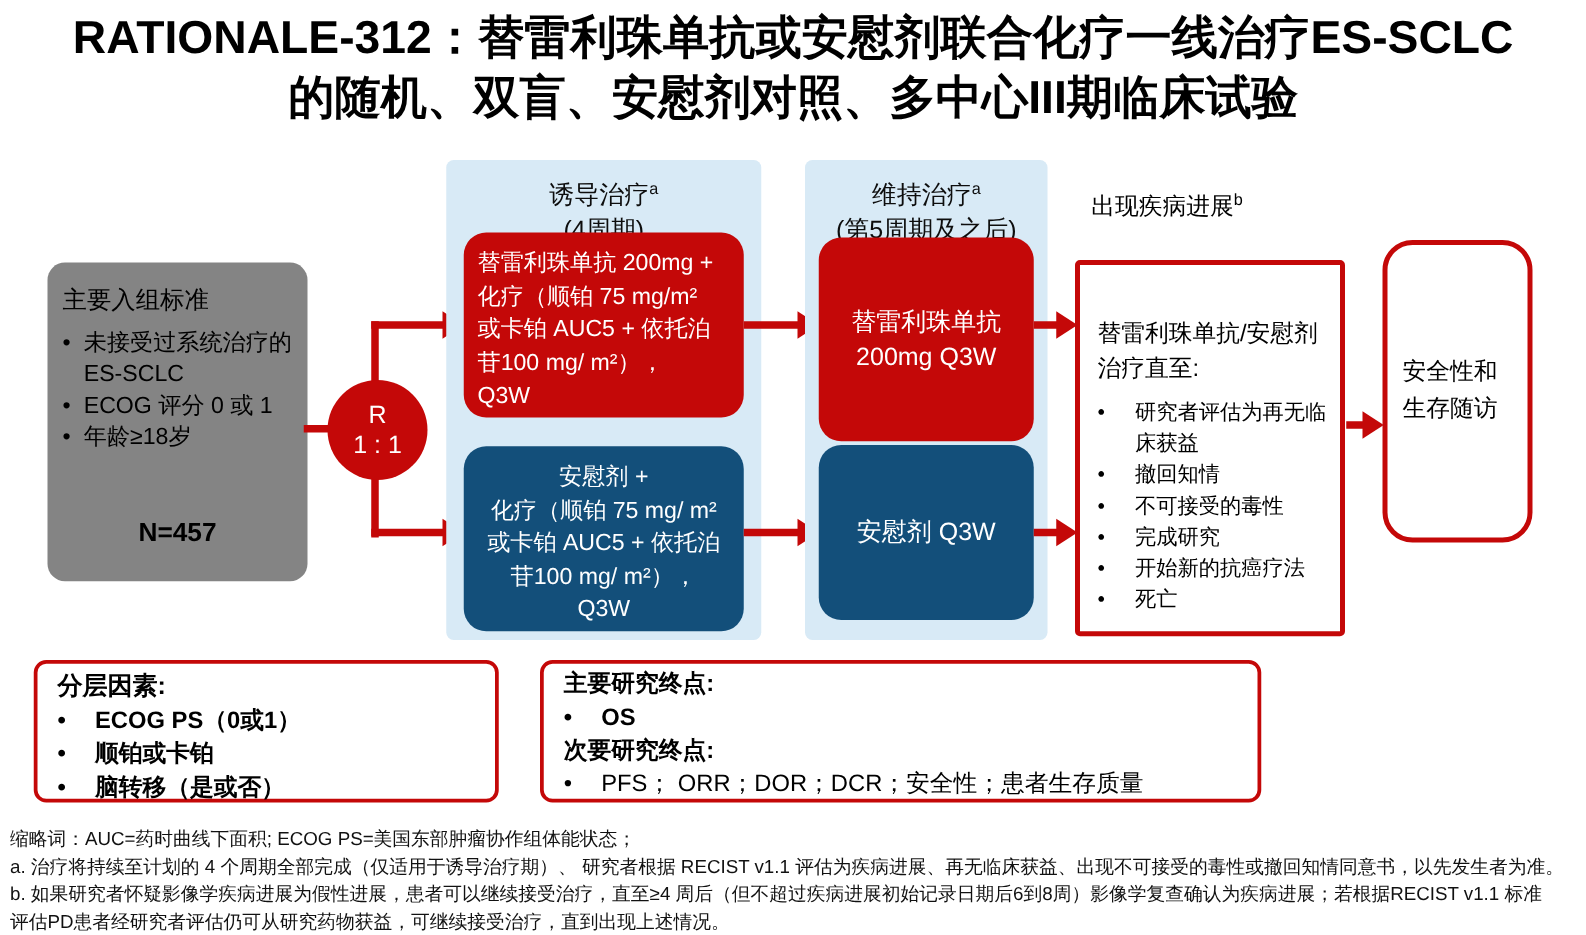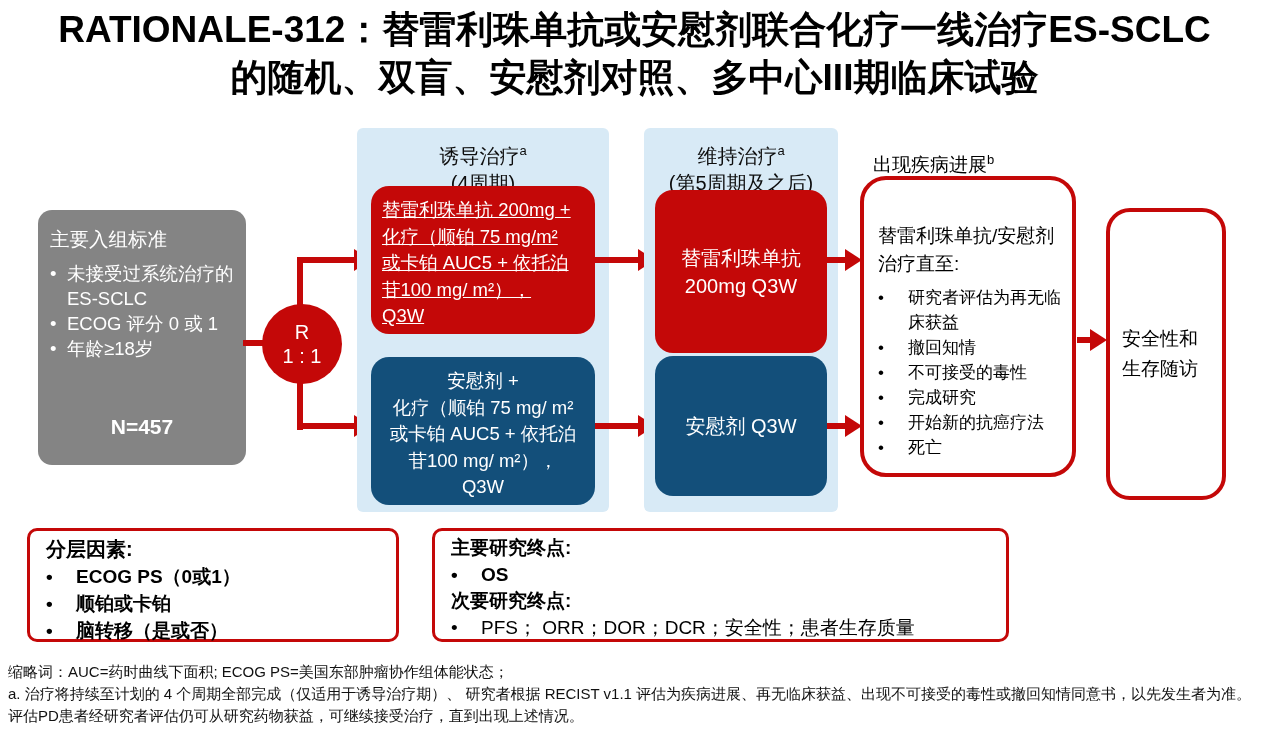--- a/index.html
+++ b/index.html
@@ -6,21 +6,21 @@
   html,body { width:1269px; height:748px; background:#ffffff;
     font-family:"Liberation Sans","DejaVu Sans",sans-serif; }
   #canvas { position:relative; width:1269px; height:748px; overflow:hidden; background:#fff; }
 
   
   .title { position:absolute; left:0; top:6px; width:1269px; text-align:center;
     font-weight:bold; font-size:37px; line-height:48px; color:#000; letter-spacing:0px; }
 
   
   .gray-box { position:absolute; left:38px; top:210px; width:208px; height:255px;
-    background:#848484; border-radius:14px; color:#ffffff; padding:16px 10px 0 12px; }
+    background:#848484; border-radius:14px; color:#000000; padding:16px 10px 0 12px; }
   .gray-box .heading { font-size:19.5px; margin-bottom:8px; }
   .bullet-row { display:flex; font-size:18.5px; line-height:25px; }
   .bullet-row .dot { width:17px; flex:0 0 17px; }
   .gray-box .n-label { position:absolute; left:0; bottom:26px; width:100%;
     text-align:center; font-weight:bold; font-size:21px; }
 
   
   .r-circle { position:absolute; left:262px; top:304px; width:80px; height:80px;
     border-radius:50%; background:#C40808; color:#fff; display:flex; flex-direction:column;
     align-items:center; justify-content:center; font-size:20px; line-height:24px; z-index:5; }
@@ -40,38 +40,38 @@
     line-height:27px; color:#0d0d0d; }
   .panel-header sup { font-size:13px; }
 
   .arm-box { position:absolute; border-radius:18px; color:#fff; }
   .arm-red { background:#C40808; }
   .arm-blue { background:#134F7A; }
   .arm-text { white-space:pre-line; font-size:18.5px; line-height:26.5px; padding:11px 11px; }
   .arm-center { display:flex; align-items:center; justify-content:center; text-align:center;
     font-size:20px; line-height:28px; white-space:pre-line; }
 
-  .ind-arm1 { left:14px; top:58px;  width:224px; height:148px;text-decoration:underline; }
+  .ind-arm1 { left:14px; top:58px;  width:224px; height:148px; }
   .ind-arm2 { left:14px; top:229px; width:224px; height:148px;text-align:center; }
   .mnt-arm1 { left:11px; top:62px;  width:172px; height:163px; }
   .mnt-arm2 { left:11px; top:228px; width:172px; height:140px; }
 
   
   .prog-label { position:absolute; left:873px; top:152px; font-size:19px; color:#000; }
   .prog-label sup { font-size:13px; }
   .outlined { position:absolute; background:#fff; border:4px solid #C40808; }
-  .prog-box { left:860px; top:176px; width:216px; height:301px; border-radius:26px;
+  .prog-box { left:860px; top:208px; width:216px; height:301px; border-radius:4px;
     padding:42px 8px 0 14px; }
   .prog-box .intro { font-size:19px; line-height:28px; white-space:pre-line; color:#000; }
   .prog-box ul { list-style:none; margin-top:7px; }
   .prog-box .bullet-row { font-size:17px; line-height:25px; color:#000; }
   .prog-box .bullet-row .dot { width:30px; flex:0 0 30px; }
 
   
-  .safety-box { left:1106px; top:208px; width:120px; height:292px; border-radius:24px;
+  .safety-box { left:1106px; top:192px; width:120px; height:242px; border-radius:24px;
     display:flex; align-items:center; padding:0 8px 0 12px; }
   .safety-box .txt { font-size:19px; line-height:30px; color:#000; }
 
   
   .strat-box { left:27px; top:528px; width:372px; height:114px; border-radius:10px;
     border-width:3.5px; padding:5px 14px 0 16px; }
   .strat-box .heading { font-weight:bold; font-size:20px; line-height:27px; color:#000; }
   .strat-box .bullet-row { font-weight:bold; font-size:19px; line-height:27px; color:#000; }
   .strat-box .bullet-row .dot { width:30px; flex:0 0 30px; }
 
@@ -235,16 +235,17 @@
     <div class="heading">次要研究终点:</div>
     <div class="bullet-row">
         <span class="dot">•</span>
         <span>PFS；  ORR；DOR；DCR；安全性；患者生存质量</span>
       </div>
   </div>
 
   <div class="footnotes">
     <div>缩略词：AUC=药时曲线下面积; ECOG PS=美国东部肿瘤协作组体能状态；</div>
     <div>a. 治疗将持续至计划的 4 个周期全部完成（仅适用于诱导治疗期）、 研究者根据 RECIST v1.1 评估为疾病进展、再无临床获益、出现不可接受的毒性或撤回知情同意书，以先发生者为准。</div>
+    <div>b. 如果研究者怀疑影像学疾病进展为假性进展，患者可以继续接受治疗，直至≥4 周后（但不超过疾病进展初始记录日期后6到8周）影像学复查确认为疾病进展；若根据RECIST v1.1 标准</div>
     <div>评估PD患者经研究者评估仍可从研究药物获益，可继续接受治疗，直到出现上述情况。</div>
   </div>
 
 </div>
 
 </body></html>

